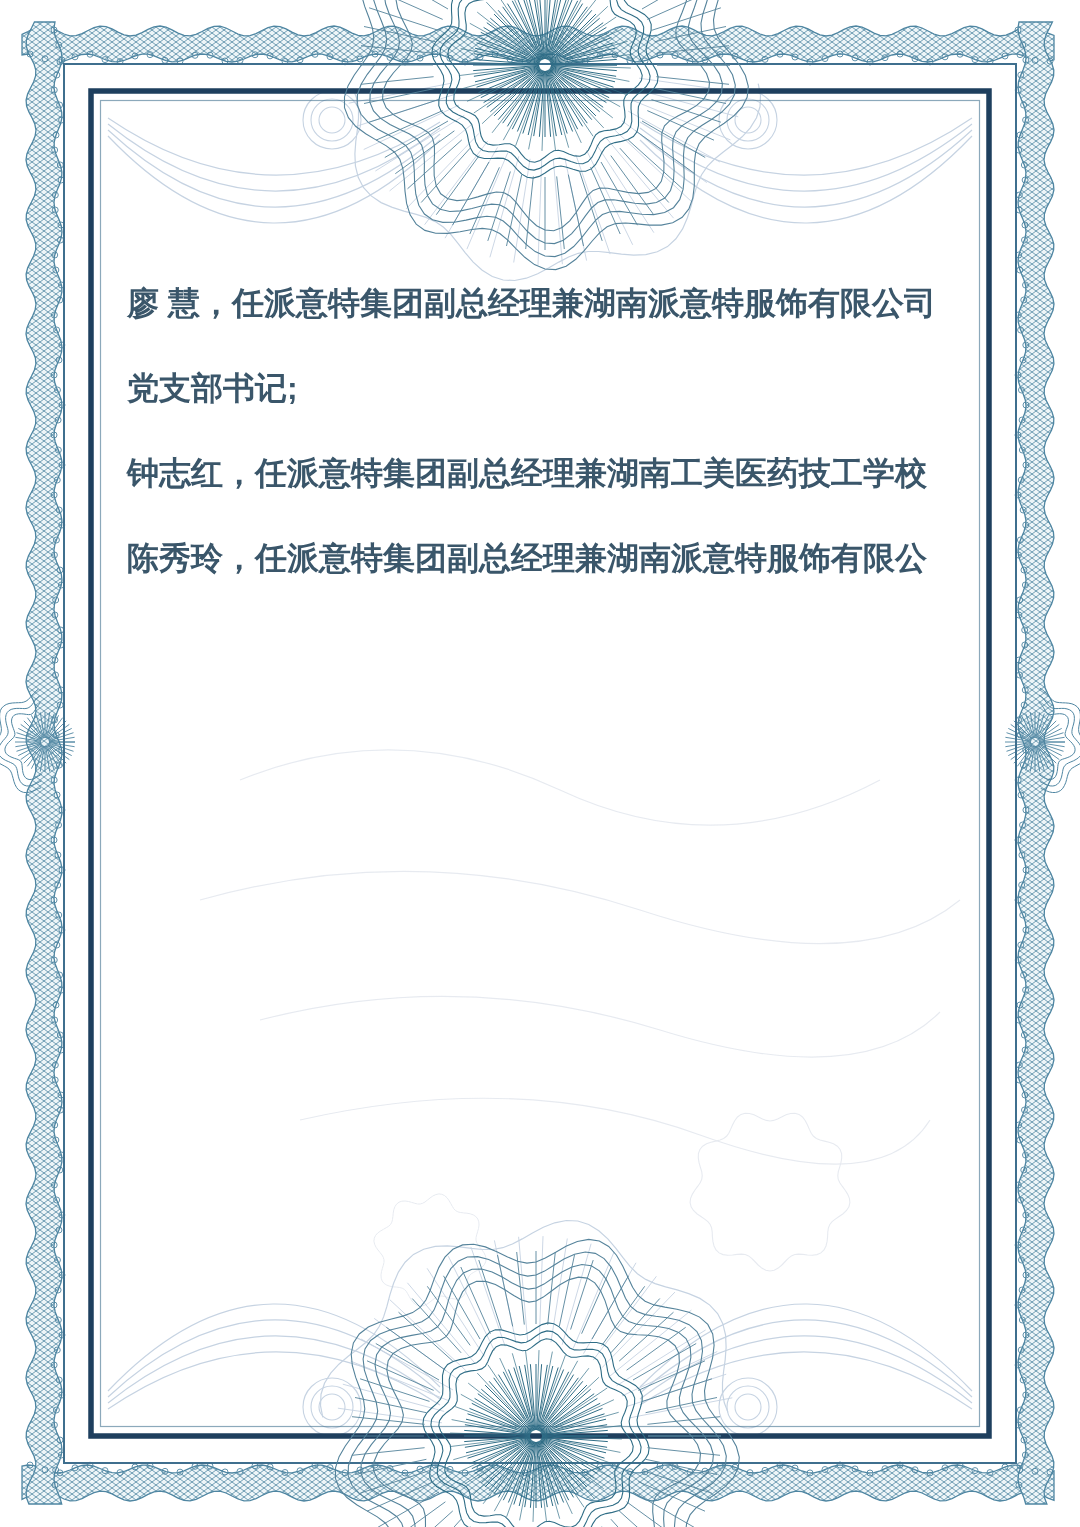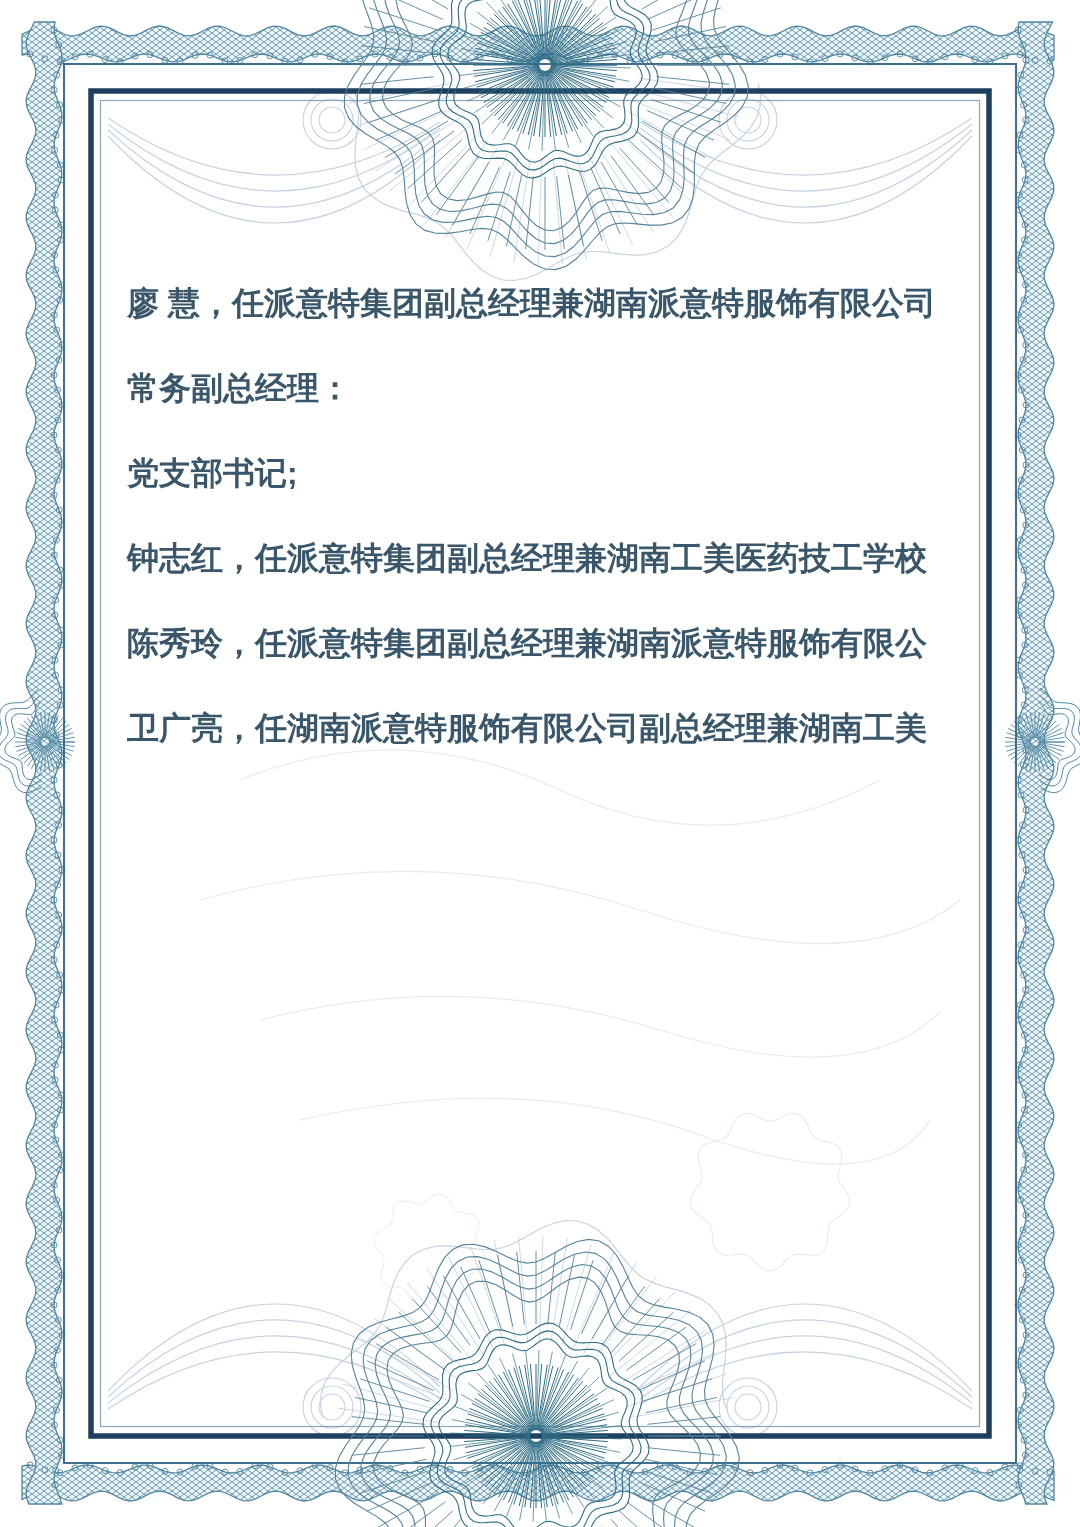--- a/index.html
+++ b/index.html
@@ -451,19 +451,17 @@
         <path d="M648.0,1436.0L721.0,1436.0M647.4,1447.7L720.0,1455.3M645.6,1459.3L717.0,1474.5M642.5,1470.6L711.9,1493.2M638.3,1481.6L705.0,1511.2M633.0,1492.0L696.2,1528.5M626.6,1501.8L685.7,1544.7M619.2,1510.9L673.5,1559.8M610.9,1519.2L659.8,1573.5M601.8,1526.6L644.7,1585.7M592.0,1533.0L628.5,1596.2M581.6,1538.3L611.2,1605.0M570.6,1542.5L593.2,1611.9M559.3,1545.6L574.5,1617.0M547.7,1547.4L555.3,1620.0M536.0,1548.0L536.0,1621.0M524.3,1547.4L516.7,1620.0M512.7,1545.6L497.5,1617.0M501.4,1542.5L478.8,1611.9M490.4,1538.3L460.8,1605.0M480.0,1533.0L443.5,1596.2M470.2,1526.6L427.3,1585.7M461.1,1519.2L412.2,1573.5M452.8,1510.9L398.5,1559.8M445.4,1501.8L386.3,1544.7M439.0,1492.0L375.8,1528.5M433.7,1481.6L367.0,1511.2M429.5,1470.6L360.1,1493.2M426.4,1459.3L355.0,1474.5M424.6,1447.7L352.0,1455.3M424.0,1436.0L351.0,1436.0M424.6,1424.3L352.0,1416.7M426.4,1412.7L355.0,1397.5M429.5,1401.4L360.1,1378.8M433.7,1390.4L367.0,1360.8M439.0,1380.0L375.8,1343.5M445.4,1370.2L386.3,1327.3M452.8,1361.1L398.5,1312.2M461.1,1352.8L412.2,1298.5M470.2,1345.4L427.3,1286.3M480.0,1339.0L443.5,1275.8M490.4,1333.7L460.8,1267.0M501.4,1329.5L478.8,1260.1M512.7,1326.4L497.5,1255.0M524.3,1324.6L516.7,1252.0M536.0,1324.0L536.0,1251.0M547.7,1324.6L555.3,1252.0M559.3,1326.4L574.5,1255.0M570.6,1329.5L593.2,1260.1M581.6,1333.7L611.2,1267.0M592.0,1339.0L628.5,1275.8M601.8,1345.4L644.7,1286.3M610.9,1352.8L659.8,1298.5M619.2,1361.1L673.5,1312.2M626.6,1370.2L685.7,1327.3M633.0,1380.0L696.2,1343.5M638.3,1390.4L705.0,1360.8M642.5,1401.4L711.9,1378.8M645.6,1412.7L717.0,1397.5M647.4,1424.3L720.0,1416.7M648.0,1436.0L721.0,1436.0" fill="none" stroke="#55839b" stroke-width="0.9"></path>
         <path d="M691.5,1436.0L697.5,1444.5L700.5,1453.3L699.7,1461.9L695.0,1469.8L687.4,1476.6L678.1,1482.2L668.8,1487.0L660.9,1491.6L655.5,1496.9L652.9,1503.5L652.7,1511.8L653.8,1521.6L655.0,1532.3L654.8,1543.0L652.3,1552.3L647.1,1559.4L639.2,1563.4L629.4,1564.6L618.7,1563.4L608.3,1561.2L598.8,1559.2L590.8,1559.0L584.1,1561.4L578.5,1566.7L573.1,1574.4L567.3,1583.3L560.7,1591.8L553.1,1598.4L544.7,1601.7L536.0,1601.0L527.6,1596.7L519.9,1589.6L513.0,1581.1L506.9,1573.1L500.9,1566.9L494.6,1563.5L487.3,1563.0L478.6,1564.9L468.8,1567.9L458.3,1570.7L447.9,1571.6L438.8,1569.8L431.7,1564.8L427.2,1556.8L425.2,1546.8L425.0,1536.0L425.5,1525.5L425.4,1516.4L423.5,1509.0L419.1,1503.5L412.1,1499.1L403.0,1495.2L393.1,1490.9L384.0,1485.4L377.1,1478.6L373.6,1470.5L374.0,1461.7L377.9,1452.6L384.3,1444.0L391.5,1436.0L397.9,1428.8L402.1,1421.9L403.4,1415.0L401.6,1407.4L397.6,1398.9L392.8,1389.5L388.7,1379.5L386.8,1369.6L388.2,1360.7L393.1,1353.5L401.1,1348.4L411.1,1345.2L421.8,1343.5L431.9,1342.2L440.2,1340.2L446.3,1336.4L450.4,1330.3L453.1,1321.9L455.4,1311.8L458.3,1301.3L462.6,1291.9L468.7,1284.9L476.6,1281.3L485.8,1281.4L495.4,1284.6L504.9,1289.8L513.8,1295.5L521.7,1300.0L529.0,1302.1L536.0,1301.0L543.3,1297.1L551.2,1291.2L559.9,1284.8L569.2,1279.6L578.6,1277.1L587.3,1278.1L594.8,1282.9L600.6,1290.8L605.0,1300.6L608.3,1310.8L611.3,1320.0L615.1,1327.1L620.5,1331.6L627.9,1333.9L637.3,1334.7L647.9,1335.2L658.6,1336.7L668.1,1340.0L675.1,1345.7L678.9,1353.5L679.4,1363.0L677.0,1373.2L673.2,1383.3L669.3,1392.7L666.9,1400.9L667.1,1408.1L670.3,1414.7L676.3,1421.3L683.9,1428.3L691.5,1436.0Z" fill="none" stroke="#55839b" stroke-width="1.1"></path>
         <path d="M704.5,1436.0L710.5,1445.1L713.4,1454.6L712.5,1464.0L707.8,1472.5L700.0,1479.9L690.5,1486.2L680.9,1491.6L672.8,1496.9L667.1,1502.8L664.1,1510.0L663.6,1518.8L664.3,1529.2L665.1,1540.5L664.5,1551.7L661.5,1561.5L655.8,1569.0L647.4,1573.5L637.1,1575.1L625.8,1574.3L614.8,1572.4L604.7,1570.8L596.0,1570.9L588.8,1573.5L582.5,1579.0L576.4,1586.9L570.0,1596.0L562.7,1604.7L554.4,1611.3L545.4,1614.6L536.0,1614.0L526.9,1609.7L518.5,1602.5L511.0,1594.0L504.2,1585.8L497.6,1579.4L490.6,1575.8L482.6,1575.1L473.3,1576.7L462.9,1579.5L451.8,1581.9L440.8,1582.5L431.1,1580.3L423.5,1574.9L418.5,1566.5L416.0,1556.0L415.3,1544.7L415.4,1533.7L414.9,1524.0L412.6,1516.1L407.9,1510.0L400.5,1505.1L391.1,1500.5L381.0,1495.5L371.6,1489.4L364.5,1481.9L360.9,1473.2L361.2,1463.7L365.0,1454.0L371.3,1444.6L378.5,1436.0L384.9,1428.1L389.2,1420.6L390.5,1413.0L388.9,1404.7L385.1,1395.6L380.4,1385.5L376.6,1374.8L375.0,1364.3L376.6,1354.8L381.8,1347.0L390.2,1341.3L400.6,1337.6L411.7,1335.4L422.2,1333.5L431.0,1331.0L437.6,1326.8L442.2,1320.2L445.4,1311.4L448.3,1300.9L451.8,1290.1L456.7,1280.3L463.4,1273.0L472.0,1269.2L481.7,1269.0L492.1,1272.0L502.2,1277.1L511.7,1282.7L520.3,1287.1L528.3,1289.1L536.0,1288.0L544.0,1284.1L552.6,1278.3L562.0,1272.0L571.9,1266.9L581.9,1264.5L591.3,1265.8L599.4,1270.8L605.9,1278.9L610.9,1289.0L614.8,1299.6L618.4,1309.1L622.8,1316.6L628.7,1321.5L636.6,1324.2L646.5,1325.5L657.6,1326.5L668.7,1328.5L678.6,1332.4L686.0,1338.6L690.2,1347.0L690.9,1357.1L688.9,1367.9L685.3,1378.7L681.6,1388.7L679.4,1397.6L679.8,1405.4L683.2,1412.7L689.2,1419.9L696.8,1427.6L704.5,1436.0Z" fill="none" stroke="#55839b" stroke-width="1.1"></path>
         <path d="M717.5,1436.0L723.5,1445.8L726.3,1456.0L725.3,1466.0L720.5,1475.2L712.5,1483.3L702.8,1490.2L693.1,1496.3L684.7,1502.2L678.7,1508.7L675.4,1516.5L674.5,1525.9L674.8,1536.9L675.2,1548.7L674.1,1560.4L670.7,1570.7L664.5,1578.7L655.6,1583.6L644.7,1585.6L632.9,1585.2L621.3,1583.7L610.6,1582.4L601.3,1582.7L593.4,1585.6L586.5,1591.4L579.8,1599.5L572.7,1608.7L564.7,1617.5L555.8,1624.2L546.0,1627.6L536.0,1627.0L526.2,1622.6L517.1,1615.4L508.9,1606.8L501.5,1598.5L494.2,1592.0L486.6,1588.2L477.9,1587.3L468.0,1588.6L457.0,1591.1L445.3,1593.2L433.8,1593.4L423.5,1590.8L415.4,1585.0L409.8,1576.2L406.8,1565.2L405.6,1553.4L405.3,1541.9L404.4,1531.6L401.7,1523.2L396.6,1516.5L388.9,1511.0L379.2,1505.8L368.8,1500.2L359.2,1493.4L352.0,1485.3L348.2,1475.9L348.4,1465.7L352.1,1455.3L358.3,1445.3L365.5,1436.0L371.9,1427.4L376.3,1419.2L377.7,1410.9L376.2,1402.0L372.5,1392.2L368.1,1381.4L364.4,1370.1L363.1,1359.0L365.0,1348.9L370.6,1340.5L379.3,1334.2L390.1,1330.0L401.6,1327.2L412.5,1324.8L421.8,1321.8L428.9,1317.1L434.0,1310.1L437.8,1300.8L441.2,1290.0L445.3,1278.8L450.8,1268.7L458.2,1261.2L467.3,1257.0L477.7,1256.6L488.7,1259.5L499.5,1264.4L509.7,1269.8L519.0,1274.2L527.6,1276.1L536.0,1275.0L544.6,1271.1L553.9,1265.3L564.0,1259.1L574.6,1254.2L585.3,1252.0L595.3,1253.4L604.1,1258.6L611.2,1267.1L616.8,1277.5L621.3,1288.3L625.5,1298.2L630.4,1306.1L636.9,1311.4L645.3,1314.6L655.7,1316.3L667.2,1317.8L678.8,1320.3L689.1,1324.7L696.9,1331.5L701.4,1340.5L702.5,1351.1L700.8,1362.6L697.4,1374.0L694.0,1384.7L692.0,1394.2L692.5,1402.7L696.0,1410.7L702.2,1418.5L709.8,1426.9L717.5,1436.0Z" fill="none" stroke="#55839b" stroke-width="1.1"></path>
         <path d="M730.5,1436.0L736.4,1446.5L739.3,1457.4L738.2,1468.0L733.2,1477.9L725.1,1486.7L715.2,1494.2L705.2,1500.9L696.5,1507.5L690.2,1514.6L686.7,1523.0L685.4,1533.0L685.3,1544.5L685.3,1556.9L683.8,1569.1L679.9,1579.9L673.2,1588.3L663.7,1593.8L652.3,1596.1L640.0,1596.1L627.8,1594.9L616.5,1594.0L606.6,1594.6L598.1,1597.8L590.5,1603.8L583.2,1612.0L575.4,1621.4L566.8,1630.3L557.1,1637.2L546.7,1640.6L536.0,1640.0L525.5,1635.6L515.8,1628.3L506.9,1619.6L498.8,1611.2L490.8,1604.5L482.5,1600.5L473.3,1599.4L462.8,1600.5L451.1,1602.7L438.8,1604.4L426.7,1604.3L415.9,1601.4L407.2,1595.1L401.1,1585.8L397.6,1574.4L396.0,1562.1L395.2,1550.1L393.8,1539.3L390.8,1530.3L385.3,1523.0L377.3,1516.9L367.4,1511.1L356.7,1504.8L346.9,1497.5L339.4,1488.7L335.5,1478.6L335.5,1467.8L339.1,1456.7L345.3,1446.0L352.5,1436.0L359.0,1426.7L363.3,1417.9L364.8,1408.9L363.5,1399.3L360.0,1388.8L355.7,1377.4L352.3,1365.5L351.2,1353.7L353.4,1343.0L359.3,1334.0L368.3,1327.1L379.5,1322.3L391.5,1319.0L402.9,1316.1L412.6,1312.6L420.2,1307.4L425.9,1300.0L430.2,1290.3L434.1,1279.1L438.8,1267.6L444.9,1257.2L452.9,1249.3L462.6,1244.9L473.7,1244.3L485.3,1246.9L496.8,1251.7L507.6,1257.0L517.6,1261.2L526.9,1263.1L536.0,1262.0L545.3,1258.1L555.3,1252.4L566.0,1246.3L577.3,1241.5L588.7,1239.4L599.3,1241.0L608.7,1246.5L616.5,1255.2L622.7,1265.9L627.8,1277.1L632.6,1287.3L638.0,1295.5L645.1,1301.3L654.0,1304.9L664.9,1307.1L676.9,1309.2L688.9,1312.2L699.6,1317.1L707.8,1324.4L712.7,1334.0L714.1,1345.2L712.7,1357.3L709.6,1369.4L706.4,1380.6L704.5,1390.8L705.2,1400.0L708.9,1408.6L715.1,1417.2L722.8,1426.2L730.5,1436.0Z" fill="none" stroke="#55839b" stroke-width="1.1"></path>
       </g>
     </svg>
 
   <div id="text-block">
     <div class="line"><span class="pname">廖 慧，</span><span class="ptext">任派意特集团副总经理兼湖南派意特服饰有限公司</span></div>
-    <div class="line"><span class="pname"></span><span class="ptext">常务副总经理：</span></div>
     <div class="line"><span class="pname"></span><span class="ptext">党支部书记;</span></div>
     <div class="line"><span class="pname">钟志红，</span><span class="ptext">任派意特集团副总经理兼湖南工美医药技工学校</span></div>
     <div class="line"><span class="pname">陈秀玲，</span><span class="ptext">任派意特集团副总经理兼湖南派意特服饰有限公</span></div>
-    <div class="line"><span class="pname">卫广亮，</span><span class="ptext">任湖南派意特服饰有限公司副总经理兼湖南工美</span></div>
   </div>
 </div>
 
 </body></html>

